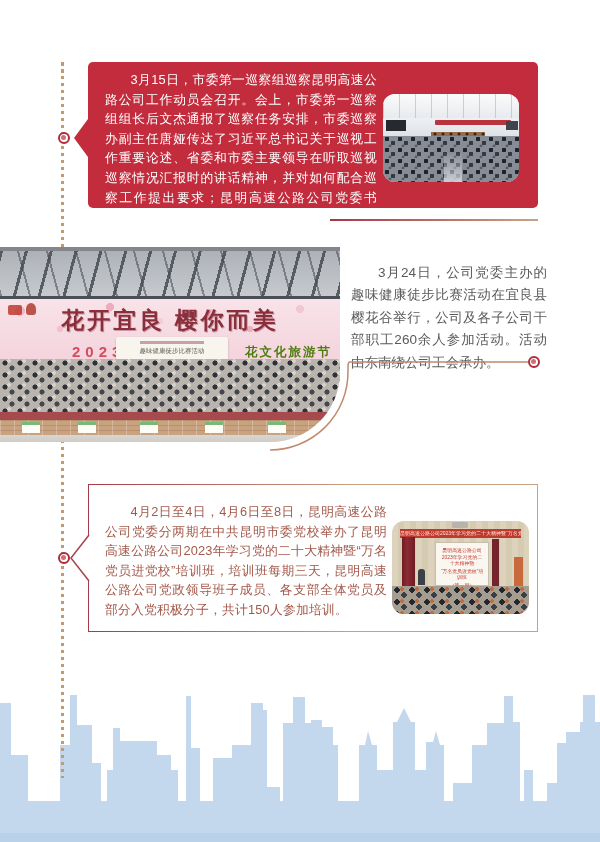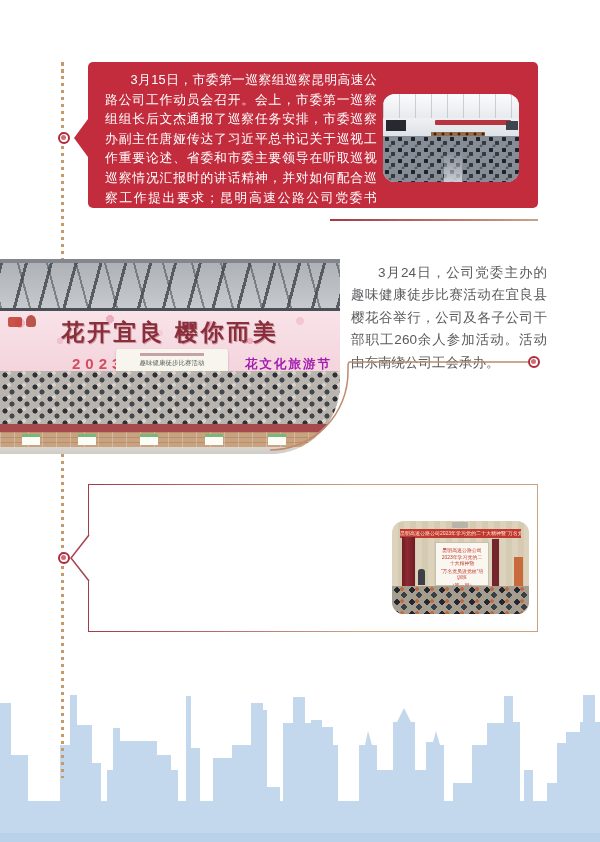--- a/index.html
+++ b/index.html
@@ -43,21 +43,21 @@
   .p1-crowd{position:absolute;left:0;top:42px;right:0;bottom:0;background-color:#868d97;
     background-image:
       radial-gradient(circle 2.2px at 4px 3px,#1f2329 96%,transparent),
       radial-gradient(circle 2.2px at 10px 7px,#34383f 96%,transparent),
       radial-gradient(circle 1.6px at 7px 10px,#555b64 96%,transparent);
     background-size:13px 11px}
   .p1-crowd::after{content:"";position:absolute;left:45%;width:13%;top:35%;bottom:0;
     background:linear-gradient(rgba(214,218,224,0),rgba(214,218,224,.85))}
 
   
-  .panorama{position:absolute;left:0;top:259px;width:340px;height:195px;z-index:2;
+  .panorama{position:absolute;left:0;top:247px;width:340px;height:195px;z-index:2;
     border-radius:0 0 70px 0;overflow:hidden;background:#e9e6e2}
   .pan-truss{position:absolute;left:0;top:0;right:0;height:52px;border-top:4px solid #83878d;
     border-bottom:3px solid #4a4e55;box-sizing:border-box;
     background:
       repeating-linear-gradient(105deg,rgba(70,75,82,.85) 0 3px,transparent 3px 24px),
       repeating-linear-gradient(75deg,rgba(70,75,82,.55) 0 2px,transparent 2px 28px),
       linear-gradient(#aeb2b7,#c6c9cd)}
   .pan-backdrop{position:absolute;left:0;top:52px;right:0;height:86px;
     background-image:
       radial-gradient(circle 5px at 20px 12px,#efb6c6 97%,transparent),
@@ -69,21 +69,21 @@
       radial-gradient(circle 4px at 300px 10px,#f2c6d2 97%,transparent),
       linear-gradient(#f8e3e8,#f3cdd8)}
   .pan-logo1{position:absolute;left:8px;top:58px;width:14px;height:10px;background:#c0392f;
     border-radius:2px;opacity:.85}
   .pan-logo2{position:absolute;left:26px;top:56px;width:10px;height:12px;background:#a93226;
     border-radius:50% 50% 3px 3px;opacity:.8}
   .pan-title{position:absolute;left:0;right:0;top:58px;text-align:center;font-weight:bold;
     font-size:23px;color:#8a2e3c;letter-spacing:3px;text-shadow:1px 1px 0 rgba(120,30,40,.35)}
   .pan-year{position:absolute;left:72px;top:96px;font-size:15px;font-weight:bold;color:#d34d5e;
     letter-spacing:5px}
-  .pan-fest{position:absolute;right:8px;top:97px;font-size:12.5px;font-weight:bold;color:#a21caf;
+  .pan-fest{position:absolute;right:8px;top:97px;font-size:12.5px;font-weight:bold;color:#4d7c0f;
     letter-spacing:2px}
   .pan-sign{position:absolute;left:116px;top:90px;width:112px;height:26px;background:#f7f5ee;
     border-radius:2px;box-shadow:0 1px 2px rgba(0,0,0,.25);text-align:center;
     font-size:6.5px;color:#5a5e52;line-height:8px;padding-top:10px;box-sizing:border-box}
   .pan-sign::before{content:"";position:absolute;left:24px;right:24px;top:4px;height:3px;background:#c8a0a8}
   .pan-crowd{position:absolute;left:0;top:112px;right:0;height:55px;
     background-color:#b9b4ae;
     background-image:
       radial-gradient(circle 2.6px at 5px 4px,#2e3238 96%,transparent),
       radial-gradient(circle 2.6px at 12px 9px,#43474e 96%,transparent),
@@ -184,20 +184,21 @@
     <div class="pan-ground"></div>
   </div>
 
   <p class="para2">3月24日，公司党委主办的趣味健康徒步比赛活动在宜良县樱花谷举行，公司及各子公司干部职工260余人参加活动。活动由东南绕公司工会承办。</p>
   <svg class="connector" width="290" height="110" viewBox="255 350 290 110">
     <path d="M528 362 L350 362 Q348 362 348 366 L348 372 A78 78 0 0 1 270 450" fill="none" stroke="#c08a6e" stroke-width="1.5"></path>
   </svg>
   <div class="node n2"></div>
 
   <section class="box3">
+    <p class="para">4月2日至4日，4月6日至8日，昆明高速公路公司党委分两期在中共昆明市委党校举办了昆明高速公路公司2023年学习党的二十大精神暨“万名党员进党校”培训班，培训班每期三天，昆明高速公路公司党政领导班子成员、各支部全体党员及部分入党积极分子，共计150人参加培训。</p>
     <div class="photo photo3">
       <div class="p3-banner">昆明高速公路公司2023年学习党的二十大精神暨“万名党员进党校”培训班（第一期）</div>
       <div class="p3-projector"></div>
       <div class="p3-curtainL"></div>
       <div class="p3-curtainR"></div>
       <div class="p3-orange"></div>
       <div class="p3-screen">
         <div>昆明高速公路公司</div>
         <div>2023年学习党的二十大精神暨</div>
         <div>“万名党员进党校”培训班</div>

